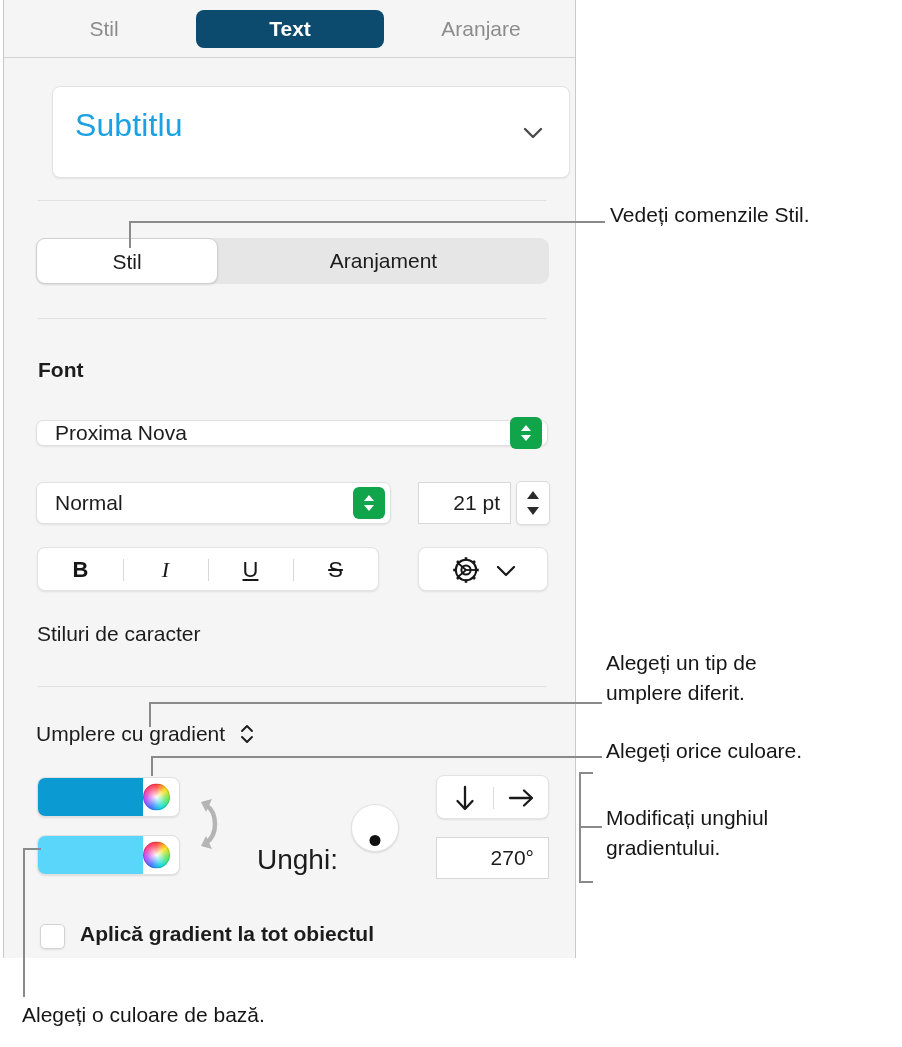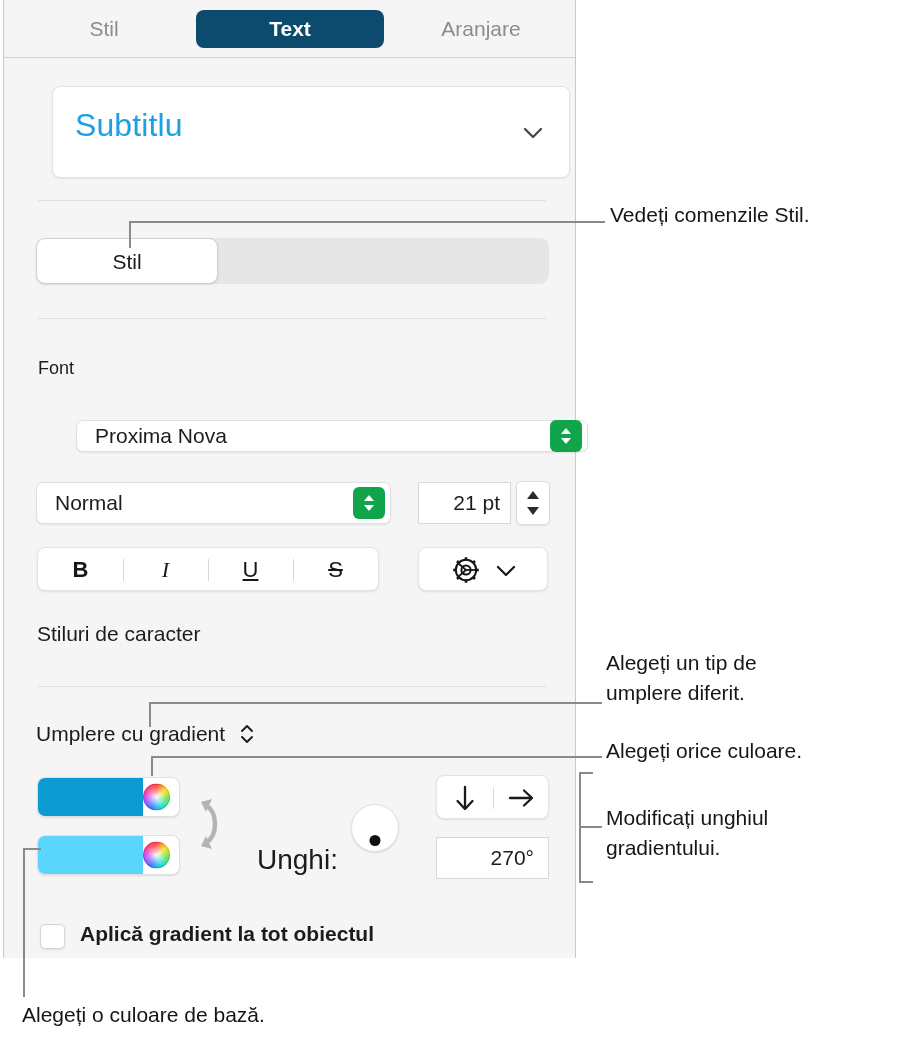--- a/index.html
+++ b/index.html
@@ -68,35 +68,35 @@
     text-align:center;font-size:21px;color:#1c1c1c;user-select:none;
   }
   .seg.s0{
     left:0;width:182px;background:#ffffff;border:1px solid #d0d0d0;
     border-radius:9px;box-sizing:border-box;
     box-shadow:0 1px 2px rgba(0,0,0,.12);
   }
   .seg.s1{left:182px;width:331px;}
 
   .sectionlabel{
-    position:absolute;font-size:18px;color:#1c1c1c;font-weight:normal;
+    position:absolute;font-size:21px;color:#1c1c1c;font-weight:bold;
   }
   .sectionlabel.font{left:34px;top:358px;}
 
   
   .combo{
     position:absolute;background:#ffffff;border:1px solid #e0e0e0;
     border-radius:7px;box-sizing:border-box;
     box-shadow:0 1px 2px rgba(0,0,0,.08);
   }
   .combo .val{
     position:absolute;left:18px;top:50%;transform:translateY(-50%);
     font-size:21px;color:#1c1c1c;white-space:nowrap;
   }
-  .combo.family{left:32px;top:420px;width:512px;height:32px;margin-left:40px;}
+  .combo.family{left:32px;top:420px;width:512px;height:26px;}
   .combo.weight{left:32px;top:482px;width:355px;height:42px;}
 
   
   .grnstep{
     position:absolute;right:5px;top:50%;transform:translateY(-50%);
     width:32px;height:32px;background:#10a54a;border-radius:6px;
   }
   .grnstep svg{position:absolute;left:5px;top:4px;}
 
   
@@ -224,20 +224,21 @@
         <svg width="24" height="24" viewBox="0 0 24 24">
             <path d="M4 8 L12 16 L20 8" fill="none" stroke="#4a4a4a" stroke-width="2.4" stroke-linecap="round" stroke-linejoin="round"></path>
           </svg>
       </span>
     </div>
 
     <div class="hr a"></div>
 
     <div class="segctl">
       <div class="seg s0">Stil</div>
+      <div class="seg s1">Aranjament</div>
     </div>
 
     <div class="hr b"></div>
 
     <div class="sectionlabel font">Font</div>
 
     <div class="combo family">
       <div class="val">Proxima Nova</div>
       <div class="grnstep">
         <svg width="22" height="24" viewBox="0 0 22 24">

